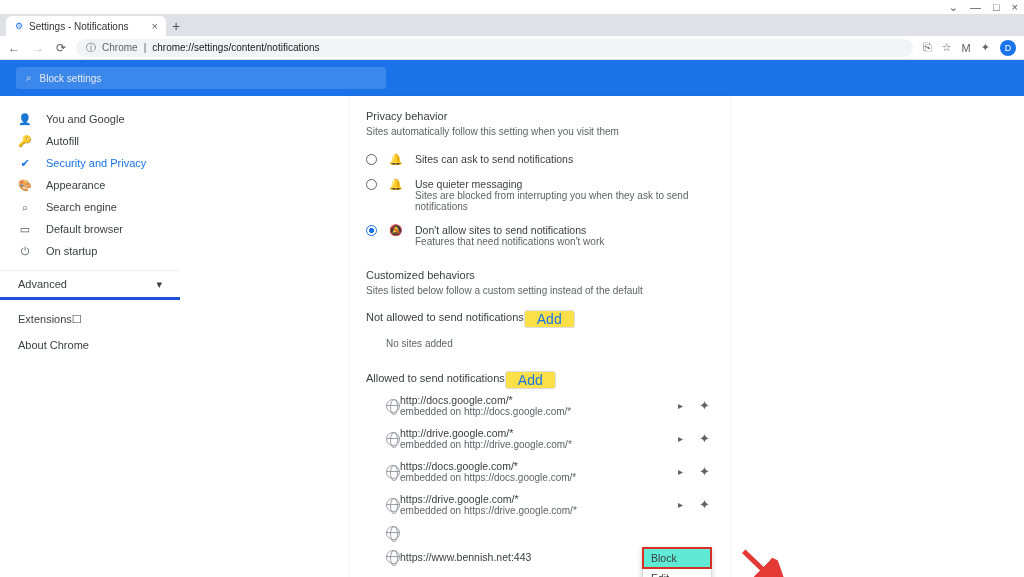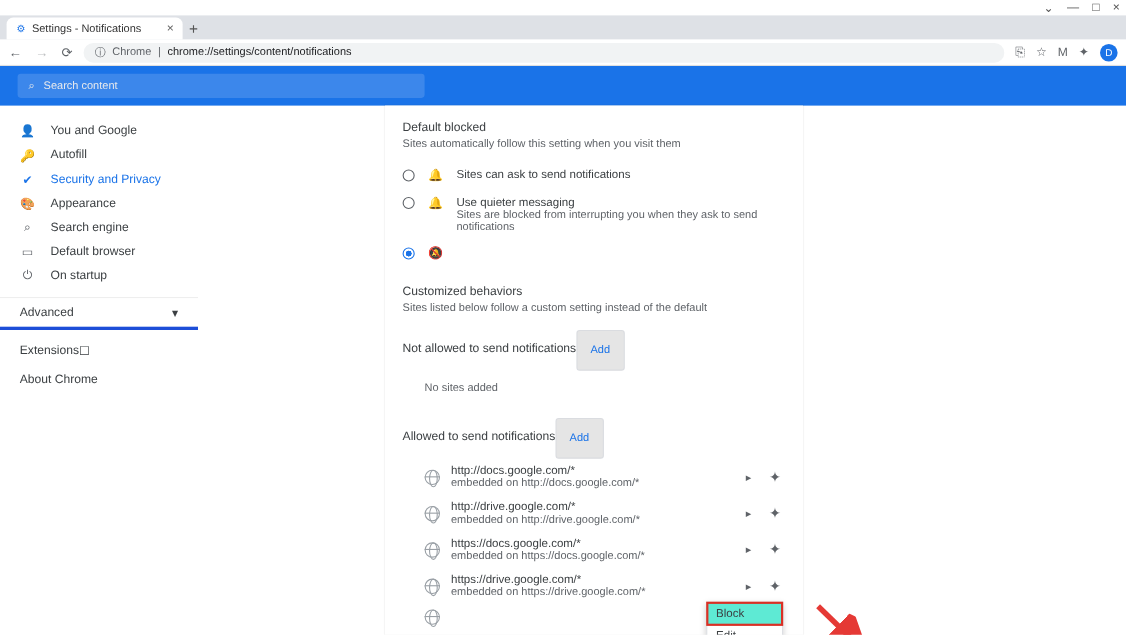--- a/index.html
+++ b/index.html
@@ -32,23 +32,23 @@
 .panel{width:380px;margin-left:170px;background:#fff;box-shadow:0 0 0 1px rgba(0,0,0,0.04);padding:14px 16px;height:100%;overflow:visible;position:relative}
 .sec-head{font-size:11px;color:#3c4043;margin-bottom:4px}
 .sec-sub{font-size:10px;color:#5f6368;margin-bottom:10px}
 .radio-row{display:flex;align-items:flex-start;gap:12px;padding:6px 0}
 .radio{width:11px;height:11px;border:1.5px solid #5f6368;border-radius:50%;margin-top:1px;flex-shrink:0}
 .radio.checked{border-color:#1a73e8;background:radial-gradient(circle,#1a73e8 0 40%,transparent 45%)}
 .radio-icon{width:14px;color:#5f6368;font-size:11px;flex-shrink:0}
 .radio-text .t1{font-size:10.5px;color:#3c4043}
 .radio-text .t2{font-size:10px;color:#5f6368}
 .split-head{display:flex;align-items:center;margin-top:14px}
-.add-btn{border:1px solid #dadce0;color:#1a73e8;font-size:10px;padding:12px 12px;border-radius:3px;background:#e5e5e5}
+.add-btn{border:1px solid #dadce0;color:#1a73e8;font-size:14px;padding:0 12px;border-radius:3px;background:#fde047}
 .no-sites{padding:10px 0 8px 20px;font-size:10px;color:#5f6368}
-.site-row{display:flex;align-items:center;gap:10px;padding:5px 0;position:relative}
+.site-row{display:flex;align-items:center;padding:5px 0;position:relative}
 .site-row .globe{width:14px;height:14px;border:1px solid #9aa0a6;border-radius:50%;flex-shrink:0;margin-left:20px;position:relative}
 .site-row .globe::before{content:"";position:absolute;left:3px;top:-1px;width:6px;height:14px;border:1px solid #9aa0a6;border-radius:50%}
 .site-row .globe::after{content:"";position:absolute;left:-1px;top:5px;width:14px;height:0;border-top:1px solid #9aa0a6}
 .site-text .s1{font-size:10.5px;color:#3c4043}
 .site-text .s2{font-size:10px;color:#5f6368}
 .row-actions{margin-left:auto;display:flex;gap:16px;align-items:center;color:#5f6368;padding-right:4px}
 .row-actions .chev{font-size:10px}
 .row-actions .puzzle{font-size:13px}
 .context-menu{position:absolute;left:642px;top:547px;width:70px;background:#fff;border:1px solid #dadce0;box-shadow:0 2px 6px rgba(0,0,0,0.2);font-size:10.5px;color:#3c4043;z-index:10}
 .context-menu .mi{padding:4px 8px}
@@ -92,21 +92,21 @@
     <span>☆</span>
     <span>M</span>
     <span>✦</span>
     <span class="avatar">D</span>
   </div>
 </div>
 
 <div class="blue-header">
   <div class="search-box">
     <span>⌕</span>
-    <span>Search content</span>
+    <span>Block settings</span>
   </div>
 </div>
 
 <div class="main">
   <div class="sidebar">
     <div class="side-item">
         <span class="icon">👤</span>
         <span>You and Google</span>
       </div>
     <div class="side-item">
@@ -141,41 +141,45 @@
         <span>Extensions</span>
         <span>☐</span>
       </div>
     <div class="side-item" style="margin-top:2px">
         <span>About Chrome</span>
       </div>
   </div>
 
   <div class="content-wrap">
     <div class="panel">
-      <div class="sec-head">Default blocked</div>
+      <div class="sec-head">Privacy behavior</div>
       <div class="sec-sub">Sites automatically follow this setting when you visit them</div>
 
       <div class="radio-row">
         <div class="radio"></div>
         <span class="radio-icon">🔔</span>
         <div class="radio-text">
             <div class="t1">Sites can ask to send notifications</div>
           </div>
       </div>
       <div class="radio-row">
         <div class="radio"></div>
         <span class="radio-icon">🔔</span>
         <div class="radio-text">
             <div class="t1">Use quieter messaging</div>
             <div class="t2">Sites are blocked from interrupting you when they ask to send notifications</div>
           </div>
       </div>
       <div class="radio-row">
         <div class="radio checked"></div>
         <span class="radio-icon">🔕</span>
+        <div class="radio-text">
+            <div class="t1">Don't allow sites to send notifications</div>
+            <div class="t2">Features that need notifications won't work</div>
+          </div>
       </div>
 
       <div class="sec-head" style="margin-top:16px">Customized behaviors</div>
       <div class="sec-sub">Sites listed below follow a custom setting instead of the default</div>
 
       <div class="split-head">
         <div class="sec-head">Not allowed to send notifications</div>
         <button class="add-btn">Add</button>
       </div>
       <div class="no-sites">No sites added</div>

